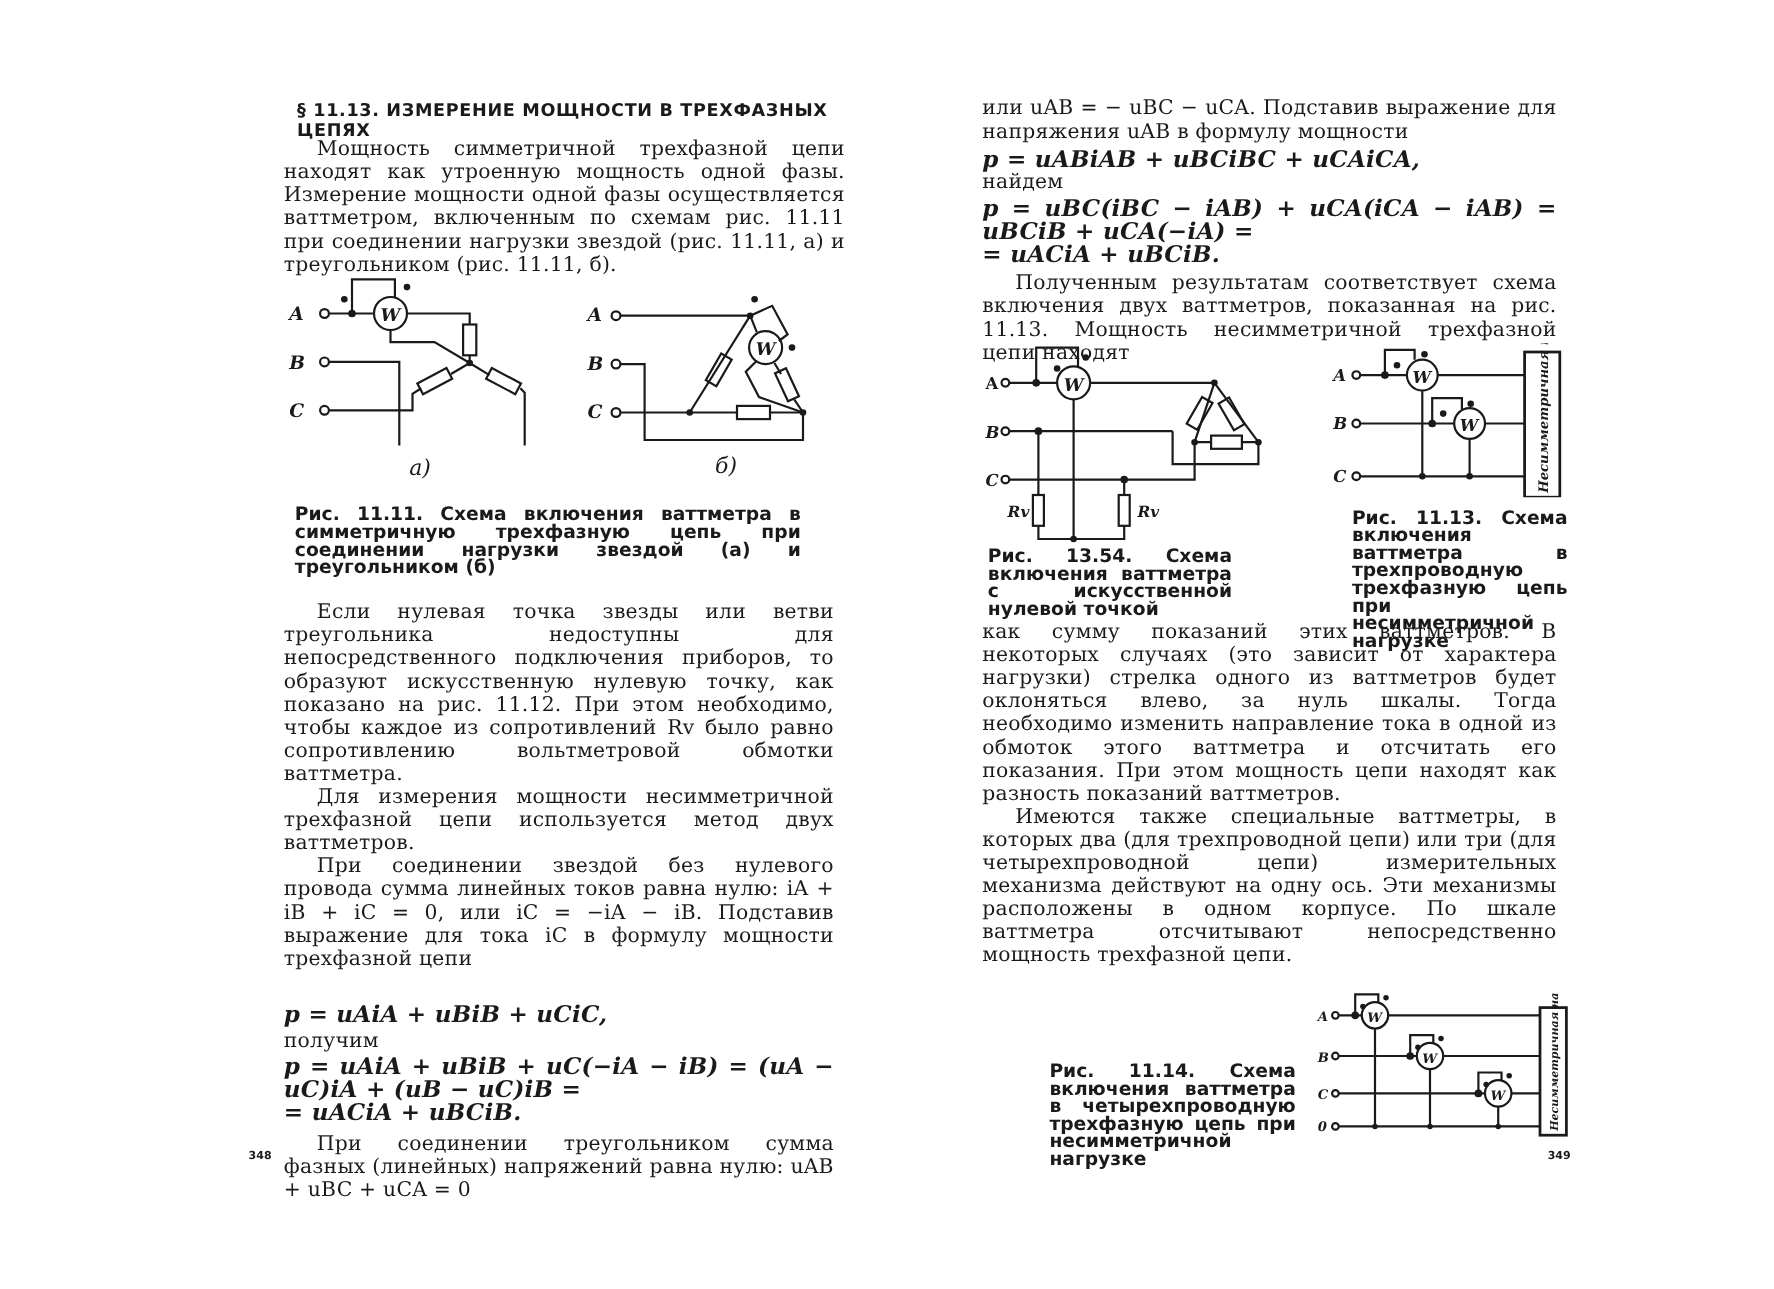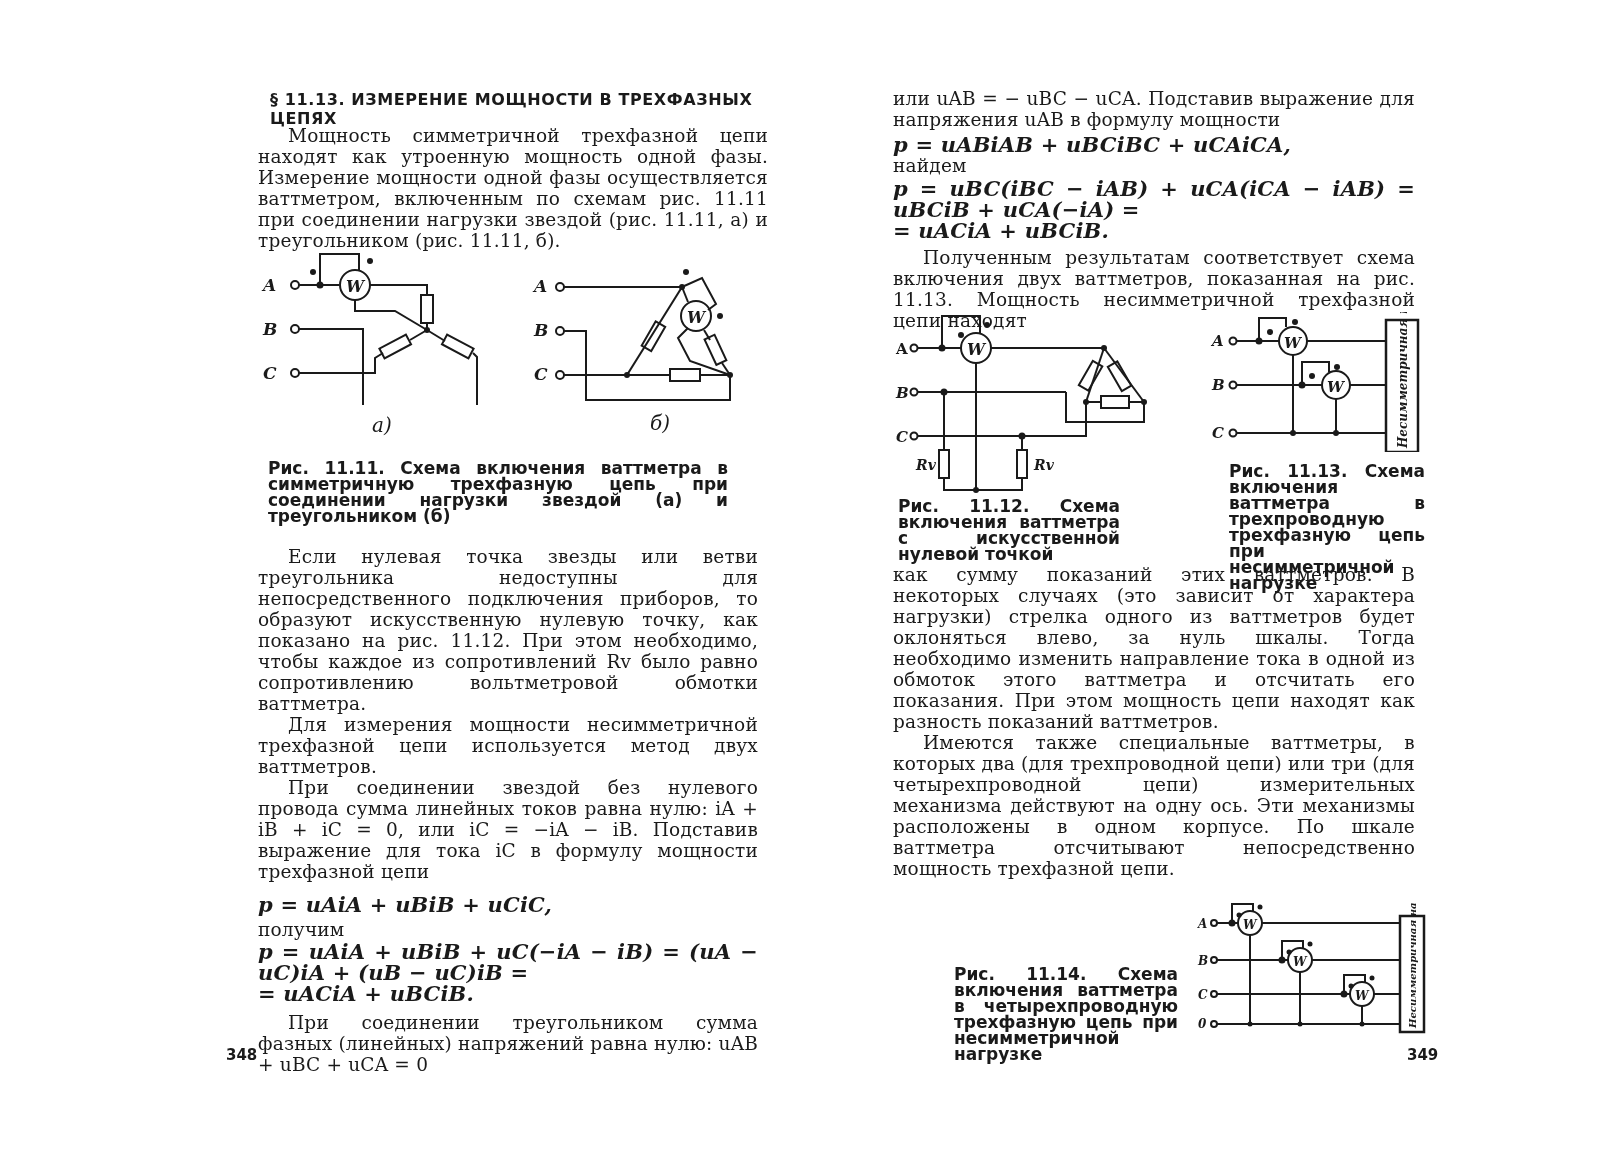--- a/index.html
+++ b/index.html
@@ -10,21 +10,21 @@
   .right { left:806px; width:807px; }
   .txt { position:absolute; font-size:18.5px; line-height:21px; letter-spacing:0.2px; }
   .txt p { margin:0; text-align:justify; text-align-last:left; }
   .txt p.ind { text-indent:30px; }
   .heading { position:absolute; font-family:"DejaVu Sans","Liberation Sans",sans-serif;
              font-weight:bold; font-size:16px; letter-spacing:0.6px;margin-left:12px; }
   .eq { text-align:center; font-style:italic; font-weight:bold; font-size:21px; }
   .cap { position:absolute; font-family:"DejaVu Sans","Liberation Sans",sans-serif;
          font-weight:bold; font-size:17px; line-height:16px; text-align:justify; }
   .pageno { position:absolute; font-family:"DejaVu Sans","Liberation Sans",sans-serif;
-            font-weight:bold; font-size:15px; }
+            font-weight:bold; font-size:10px; }
   .figure { position:absolute; }
   .sublabel { position:absolute; font-style:italic; font-size:20px; }
   svg text { font-family:"DejaVu Serif","Liberation Serif",serif; }
 </style>
 </head>
 <body>
 
 <div class="page left">
 
   <div class="heading" style="left:258px; top:90px; width:540px;">§ 11.13. ИЗМЕРЕНИЕ МОЩНОСТИ В ТРЕХФАЗНЫХ ЦЕПЯХ</div>
@@ -90,21 +90,21 @@
     <polyline points="34,73 56,73 56,142 200,142 200,117"></polyline>
   </svg>
   <div class="sublabel" style="left:650px; top:411px;">б)</div>
 
   <div class="cap" style="left:268px; top:460px; width:460px;">Рис. 11.11. Схема включения ваттметра в симметричную трехфазную цепь при соединении нагрузки звездой (а) и треугольником (б)</div>
 
   <div class="txt" style="left:258px; top:546px; width:500px;">
     <p class="ind">Если нулевая точка звезды или ветви треугольника недоступны для непосредственного подключения приборов, то образуют искусственную нулевую точку, как показано на рис. 11.12. При этом необходимо, чтобы каждое из сопротивлений Rv было равно сопротивлению вольтметровой обмотки ваттметра.</p>
     <p class="ind">Для измерения мощности несимметричной трехфазной цепи используется метод двух ваттметров.</p>
     <p class="ind">При соединении звездой без нулевого провода сумма линейных токов равна нулю: iA + iB + iC = 0, или iC = −iA − iB. Подставив выражение для тока iC в формулу мощности трехфазной цепи</p>
-    <p class="eq" style="margin-top:12px; margin-bottom:4px;">p = uAiA + uBiB + uCiC,</p>
+    <p class="eq" style="margin-top:29px; margin-bottom:4px;">p = uAiA + uBiB + uCiC,</p>
     <p>получим</p>
     <p class="eq" style="margin-top:1px;">p = uAiA + uBiB + uC(−iA − iB) = (uA − uC)iA + (uB − uC)iB =</p>
     <p class="eq" style="margin-bottom:8px;">= uACiA + uBCiB.</p>
     <p class="ind">При соединении треугольником сумма фазных (линейных) напряжений равна нулю: uAB + uBC + uCA = 0</p>
   </div>
 
   <div class="pageno" style="left:226px; top:1046px;">348</div>
 </div>
 
 <div class="page right">
@@ -150,21 +150,21 @@
     <circle cx="128" cy="126" r="2.5" fill="#1a1a1a"></circle>
     <line x1="50" y1="82" x2="50" y2="140"></line>
     <rect x="45" y="140" width="10" height="28"></rect>
     <polyline points="50,168 50,180 128,180 128,168"></polyline>
     <rect x="123" y="140" width="10" height="28"></rect>
     <line x1="128" y1="126" x2="128" y2="140"></line>
     <circle cx="82" cy="180" r="3" fill="#1a1a1a" stroke="none"></circle>
     <text x="22" y="160" font-size="14" font-style="italic" font-weight="bold" fill="#1a1a1a" stroke="none">Rv</text>
     <text x="140" y="160" font-size="14" font-style="italic" font-weight="bold" fill="#1a1a1a" stroke="none">Rv</text>
   </svg>
-  <div class="cap" style="left:92px; top:498px; width:222px;">Рис. 11.12. Схема включения ваттметра с искусственной нулевой точкой</div>
+  <div class="cap" style="left:92px; top:498px; width:222px;">Рис. 13.54. Схема включения ваттметра с искусственной нулевой точкой</div>
 
   <svg class="figure" style="left:400px; top:312px;" width="230" height="140" viewBox="0 0 230 140" stroke="#1a1a1a" fill="none" stroke-width="2">
     <text x="6" y="34" font-size="15" font-style="italic" font-weight="bold" fill="#1a1a1a" stroke="none">A</text>
     <text x="6" y="78" font-size="15" font-style="italic" font-weight="bold" fill="#1a1a1a" stroke="none">B</text>
     <text x="6" y="126" font-size="15" font-style="italic" font-weight="bold" fill="#1a1a1a" stroke="none">C</text>
     <circle cx="27" cy="29" r="3.5"></circle>
       <circle cx="27" cy="73" r="3.5"></circle>
       <circle cx="27" cy="121" r="3.5"></circle>
     <line x1="31" y1="29" x2="73" y2="29"></line>
     <circle cx="53" cy="29" r="2.5" fill="#1a1a1a"></circle>

